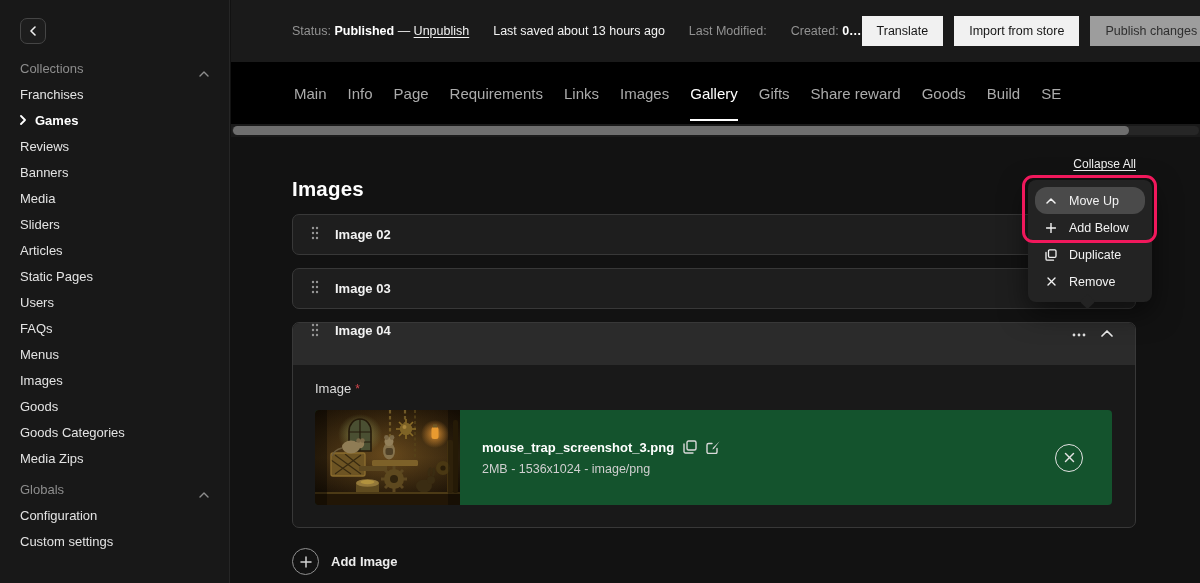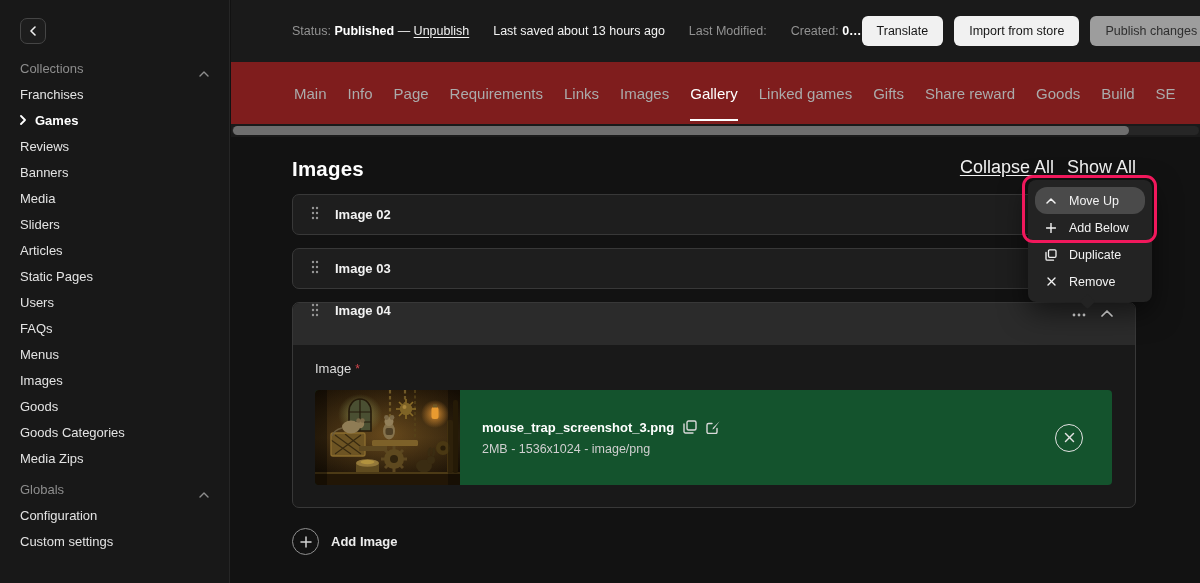--- a/index.html
+++ b/index.html
@@ -21,36 +21,36 @@
   .globals-gap { margin-top:5px; }
   
   .main { position:absolute; left:231px; top:0; right:0; height:583px; }
   .topbar { height:62px; background:#1a1a1a; display:flex; align-items:center; padding:0 64px 0 61px; font-size:12.5px; white-space:nowrap; }
   .seg + .seg { margin-left:24px; }
   .muted { color:#929292; }
   .strong { font-weight:700; color:#fff; }
   .white { color:#f2f2f2; }
   .u { text-decoration:underline; text-underline-offset:2px; }
   .actions { margin-left:auto; display:flex; align-items:center; gap:11px; }
-  .btn { height:30px; border:0; border-radius:6px; display:flex; align-items:center; padding:0 15px; font-size:12.5px; font-weight:500; background:#f1f1f1; color:#161616; font-family:inherit; }
+  .btn { height:30px; border:0; border-radius:0; display:flex; align-items:center; padding:0 15px; font-size:12.5px; font-weight:500; background:#f1f1f1; color:#161616; font-family:inherit; }
   .btn.disabled { background:#9d9d9d; color:#2f2f2f; }
   
-  .tabsbar { height:62px; background:#7f1d1d; display:flex; align-items:center; padding-left:63px; gap:21px; font-size:15px; color:#ababab; white-space:nowrap; overflow:hidden; }
+  .tabsbar { height:62px; background:#000000; display:flex; align-items:center; padding-left:63px; gap:21px; font-size:15px; color:#ababab; white-space:nowrap; overflow:hidden; }
   .tab { position:relative; height:62px; display:flex; align-items:center; flex:0 0 auto; cursor:default; }
   .tab.active { color:#fff; font-weight:500; }
   .tab.active::after { content:""; position:absolute; left:0; right:0; bottom:3px; height:2px; background:#fff; }
   
   .hscroll { height:13px; background:#1a1a1a; position:relative; }
   .hscroll .track { position:absolute; left:1px; right:1px; top:2px; height:9px; background:#262626; border-radius:5px; }
   .hscroll .thumb { position:absolute; left:2px; top:2px; height:9px; width:896px; background:#6e6e6e; border-radius:5px; }
   
   .content { position:relative; height:447px; background:#121212; padding:0 64px 0 61px; overflow:hidden; }
   .content-head { display:flex; align-items:flex-end; justify-content:space-between; margin-top:20px; }
   .h1 { font-size:20.5px; font-weight:700; color:#fff; letter-spacing:.2px; }
-  .head-links { display:flex; gap:13px; font-size:18px; font-weight:500; color:#f2f2f2; padding-bottom:3px; }
+  .head-links { display:flex; gap:13px; font-size:12px; font-weight:500; color:#f2f2f2; padding-bottom:3px;flex-direction:column; }
   .rows { margin-top:13px; }
   .row { height:41px; background:#1e1e1e; border:1px solid #383838; border-radius:7px; display:flex; align-items:center; padding:0 22px 0 18px; margin-bottom:13px; }
   .row-label { margin-left:16px; font-size:13px; font-weight:600; color:#f2f2f2; }
   .panel { border:1px solid #383838; border-radius:7px; background:#191919; overflow:hidden; }
   .panel-head { height:42px; background:#2b2b2b; display:flex; align-items:flex-start; padding:0 22px 0 18px; }
   .flex-spacer { flex:1; }
   .dots-trigger { display:flex; align-items:center; }
   .chev-trigger { display:flex; align-items:center; margin-left:15px; }
   .panel-body { padding:16px 23px 22px 22px; }
   .field-label { font-size:13px; color:#dcdcdc; }
@@ -183,21 +183,20 @@
     </div>
 
     <div class="tabsbar">
       <span class="tab">Main</span>
       <span class="tab">Info</span>
       <span class="tab">Page</span>
       <span class="tab">Requirements</span>
       <span class="tab">Links</span>
       <span class="tab">Images</span>
       <span class="tab active">Gallery</span>
-      <span class="tab">Linked games</span>
       <span class="tab">Gifts</span>
       <span class="tab">Share reward</span>
       <span class="tab">Goods</span>
       <span class="tab">Build</span>
       <span class="tab">SE</span>
     </div>
 
     <div class="hscroll">
       <div class="track"></div>
       <div class="thumb"></div>

